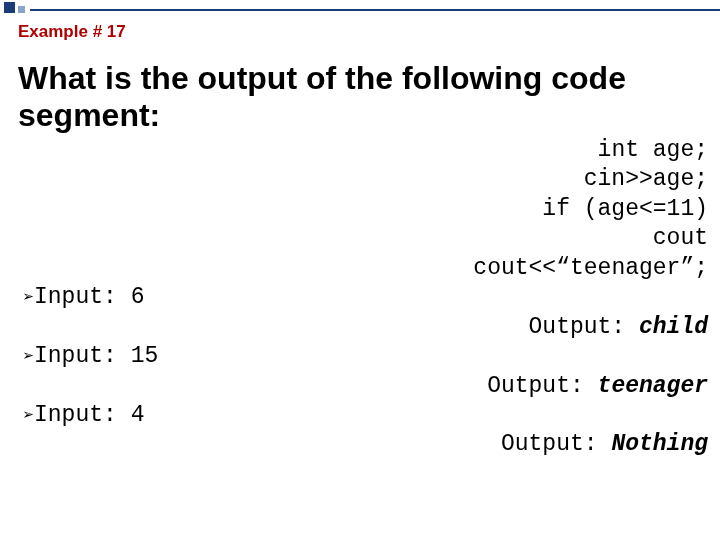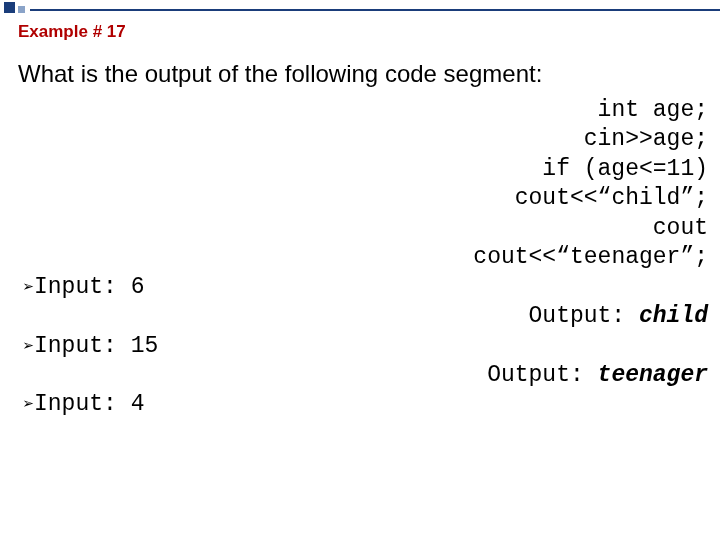--- a/index.html
+++ b/index.html
@@ -48,24 +48,24 @@
     left: 18px;
     right: 12px;
   }
   .example-title {
     color: #b00000;
     font-weight: bold;
     font-size: 17px;
     margin-bottom: 18px;
   }
   .question {
-    font-weight: normal;
-    font-size: 24px;
+    font-weight: bold;
+    font-size: 32px;
     color: #000;
-    margin-bottom: 8px;
+    margin-bottom: 2px;
   }
   .code-block {
     font-family: "Courier New", Courier, monospace;
     font-size: 23px;
     line-height: 1.28;
     color: #000;
     text-align: right;
   }
   .indent { padding-left: 56px; }
   .indent-out { padding-left: 16px; }
@@ -91,21 +91,20 @@
 </div>
 
 <div class="content">
   <div class="example-title">Example # 17</div>
   <div class="question">What is the output of the following code segment:</div>
 
   <div class="code-block">
     <div>int age;</div>
     <div>cin&gt;&gt;age;</div>
     <div>if (age&lt;=11)</div>
-    <div class="indent">cout&lt;&lt;“child”;</div>
     <div>cout</div>
     <div class="indent">cout&lt;&lt;“teenager”;</div>
 
     <div class="bullet-row">
       <span class="arrow">➢</span>
       <span><span>Input:</span> <span>6</span></span>
     </div>
     <div class="indent-out">
       <span>Output:</span> <span class="bold">child</span>
     </div>
@@ -115,14 +114,17 @@
       <span><span>Input:</span> <span>15</span></span>
     </div>
     <div class="indent-out">
       <span>Output:</span> <span class="bold">teenager</span>
     </div>
 
     <div class="bullet-row">
       <span class="arrow">➢</span>
       <span><span>Input:</span> <span>4</span></span>
     </div>
+    <div class="indent-out">
+      <span>Output:</span> <span class="bold">Nothing</span>
+    </div>
   </div>
 </div>
 
 </body></html>

